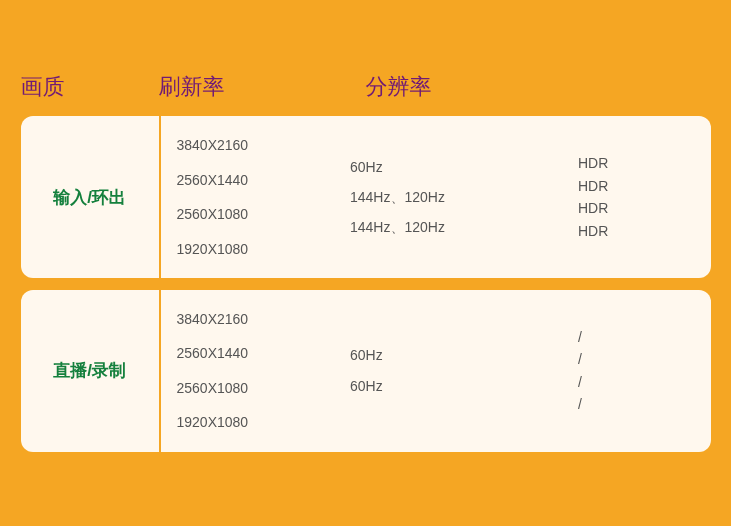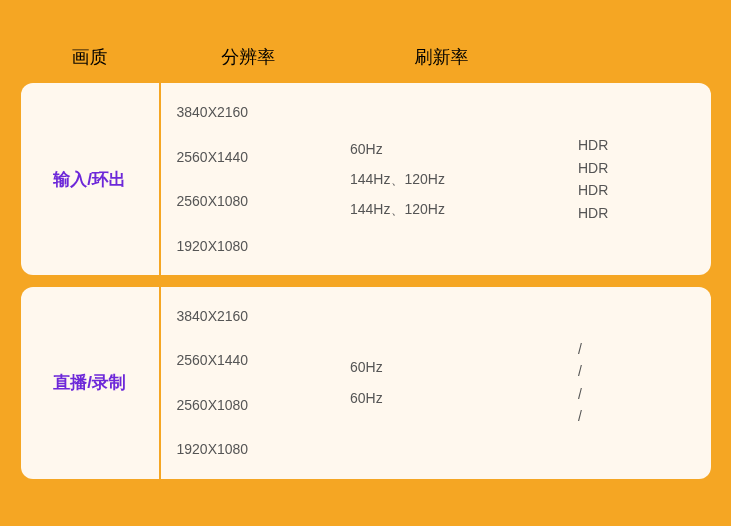--- a/index.html
+++ b/index.html
@@ -24,24 +24,23 @@
     }
 
     
     .header-row {
       display: flex;
       width: 100%;
       padding: 10px 0 14px 0;
     }
 
     .header-cell {
-      color: #000000;
-      font-size: 18px;
+      color: #701a75;
+      font-size: 22px;
       font-weight: 500;
-      text-align: center;
     }
 
     .col-quality { width: 20%; }
     .col-resolution { width: 26%; }
     .col-refresh { width: 30%; }
     .col-other { width: 24%; }
 
     
     .data-section {
       background: #fff8ee;
@@ -51,38 +50,38 @@
       min-height: 130px;
     }
 
     .quality-cell {
       width: 20%;
       display: flex;
       align-items: center;
       justify-content: center;
       font-size: 17px;
       font-weight: 600;
-      color: #6d28d9;
+      color: #15803d;
       text-align: center;
       padding: 20px 8px;
     }
 
     .data-cells {
       width: 80%;
       display: flex;
       border-left: 2px solid #f5a623;
     }
 
     .resolution-col {
       width: 33%;
       padding: 18px 8px 18px 16px;
       display: flex;
       flex-direction: column;
       justify-content: center;
-      gap: 22px;
+      gap: 12px;
     }
 
     .refresh-col {
       width: 40%;
       padding: 18px 8px;
       display: flex;
       flex-direction: column;
       justify-content: center;
       gap: 8px;
     }
@@ -101,22 +100,22 @@
       line-height: 1.6;
     }
   </style>
 </head>
 <body>
 
 <div class="container">
 
   <div class="header-row">
     <div class="header-cell col-quality">画质</div>
+    <div class="header-cell col-refresh">刷新率</div>
     <div class="header-cell col-resolution">分辨率</div>
-    <div class="header-cell col-refresh">刷新率</div>
   </div>
 
   <div class="data-section" id="row-input-output">
     <div class="quality-cell">输入/环出</div>
     <div class="data-cells">
       <div class="resolution-col">
         <div class="cell-text">3840X2160</div>
         <div class="cell-text">2560X1440</div>
         <div class="cell-text">2560X1080</div>
         <div class="cell-text">1920X1080</div>

